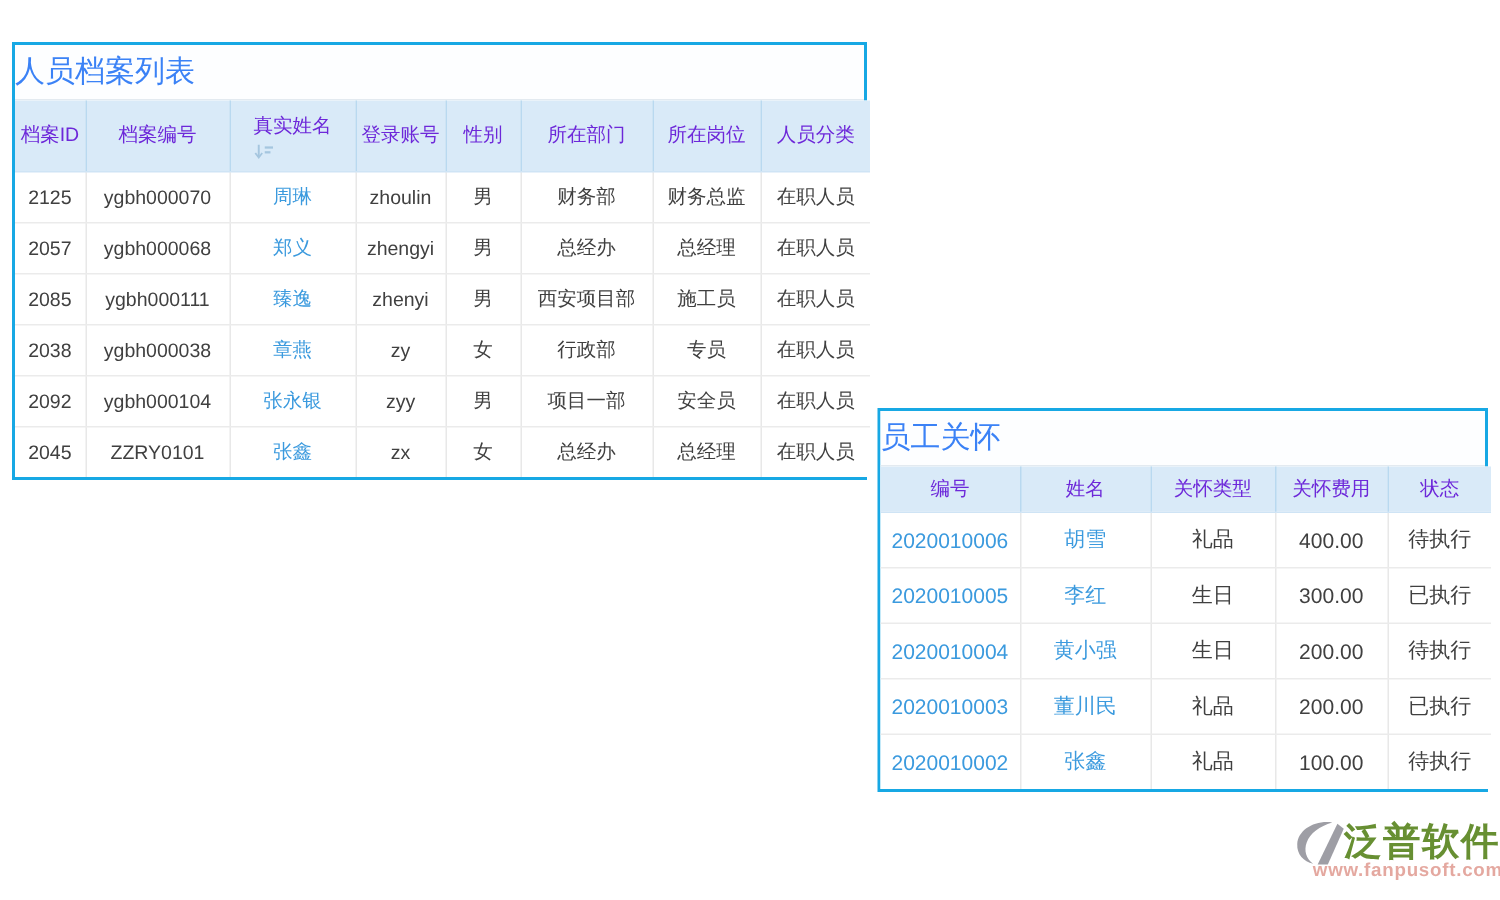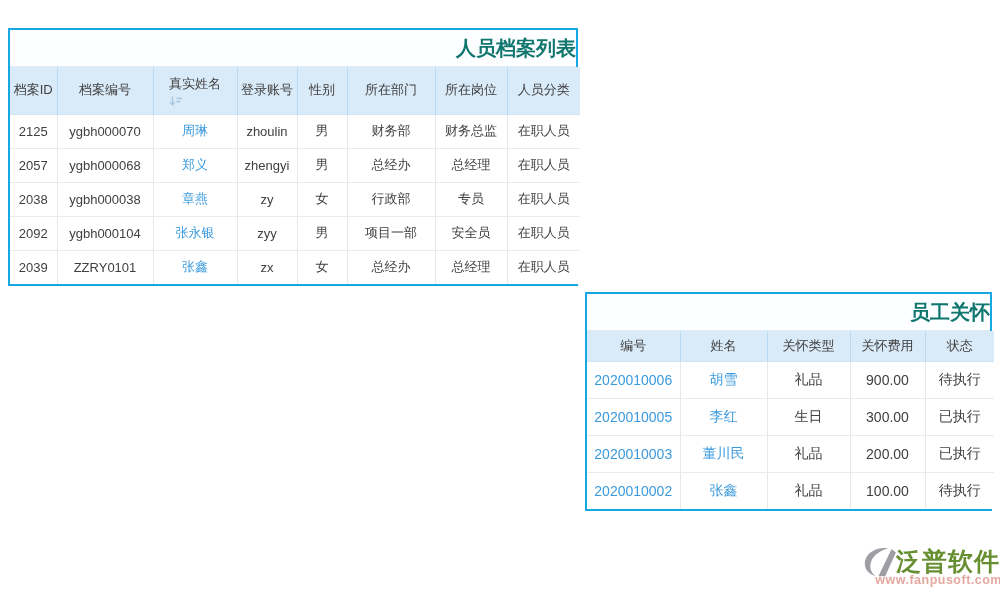--- a/index.html
+++ b/index.html
@@ -9,35 +9,35 @@
     font-family: "Liberation Sans", "DejaVu Sans", sans-serif;
     position: relative;
     overflow: hidden;
   }
   .panel {
     position: absolute;
     background: #fdfeff;
     border: 2px solid #17a8e4;
   }
   #personnel-panel { left: 8px; top: 28px; width: 570px; }
-  #care-panel { left: 585px; top: 292px; width: 407px; }
+  #care-panel { left: 585px; top: 272px; width: 407px; }
   .panel-title {
     height: 37px;
     line-height: 37px;
-    text-align: right;
+    text-align: left;
     font-size: 20px;
-    font-weight: bold;
-    color: #0f766e;
+    font-weight: normal;
+    color: #3b82f6;
     background: #fdfeff;
     border-bottom: 1px solid #e3eaf0;
   }
   table { border-collapse: collapse; table-layout: fixed; width: 100%; background:#fff; }
   th {
     background: #d9eaf8;
-    color: #404040;
+    color: #6d28d9;
     font-size: 13px;
     font-weight: normal;
     text-align: center;
     vertical-align: middle;
     border-right: 1px solid #b9d9f0;
     border-bottom: 1px solid #cfe4f5;
     padding: 2px 2px;
   }
   th:last-child, td:last-child { border-right: none; }
   #personnel-panel th { height: 47px; }
@@ -143,41 +143,51 @@
         <td>2057</td>
         <td>ygbh000068</td>
         <td class="link">郑义</td>
         <td>zhengyi</td>
         <td>男</td>
         <td>总经办</td>
         <td>总经理</td>
         <td>在职人员</td>
       </tr>
       <tr>
+        <td>2085</td>
+        <td>ygbh000111</td>
+        <td class="link">臻逸</td>
+        <td>zhenyi</td>
+        <td>男</td>
+        <td>西安项目部</td>
+        <td>施工员</td>
+        <td>在职人员</td>
+      </tr>
+      <tr>
         <td>2038</td>
         <td>ygbh000038</td>
         <td class="link">章燕</td>
         <td>zy</td>
         <td>女</td>
         <td>行政部</td>
         <td>专员</td>
         <td>在职人员</td>
       </tr>
       <tr>
         <td>2092</td>
         <td>ygbh000104</td>
         <td class="link">张永银</td>
         <td>zyy</td>
         <td>男</td>
         <td>项目一部</td>
         <td>安全员</td>
         <td>在职人员</td>
       </tr>
       <tr>
-        <td>2039</td>
+        <td>2045</td>
         <td>ZZRY0101</td>
         <td class="link">张鑫</td>
         <td>zx</td>
         <td>女</td>
         <td>总经办</td>
         <td>总经理</td>
         <td>在职人员</td>
       </tr>
     </tbody>
   </table>
@@ -200,29 +210,36 @@
         <th>关怀类型</th>
         <th>关怀费用</th>
         <th>状态</th>
       </tr>
     </thead>
     <tbody>
       <tr>
         <td class="link">2020010006</td>
         <td class="link">胡雪</td>
         <td>礼品</td>
-        <td>900.00</td>
+        <td>400.00</td>
         <td>待执行</td>
       </tr>
       <tr>
         <td class="link">2020010005</td>
         <td class="link">李红</td>
         <td>生日</td>
         <td>300.00</td>
         <td>已执行</td>
+      </tr>
+      <tr>
+        <td class="link">2020010004</td>
+        <td class="link">黄小强</td>
+        <td>生日</td>
+        <td>200.00</td>
+        <td>待执行</td>
       </tr>
       <tr>
         <td class="link">2020010003</td>
         <td class="link">董川民</td>
         <td>礼品</td>
         <td>200.00</td>
         <td>已执行</td>
       </tr>
       <tr>
         <td class="link">2020010002</td>

